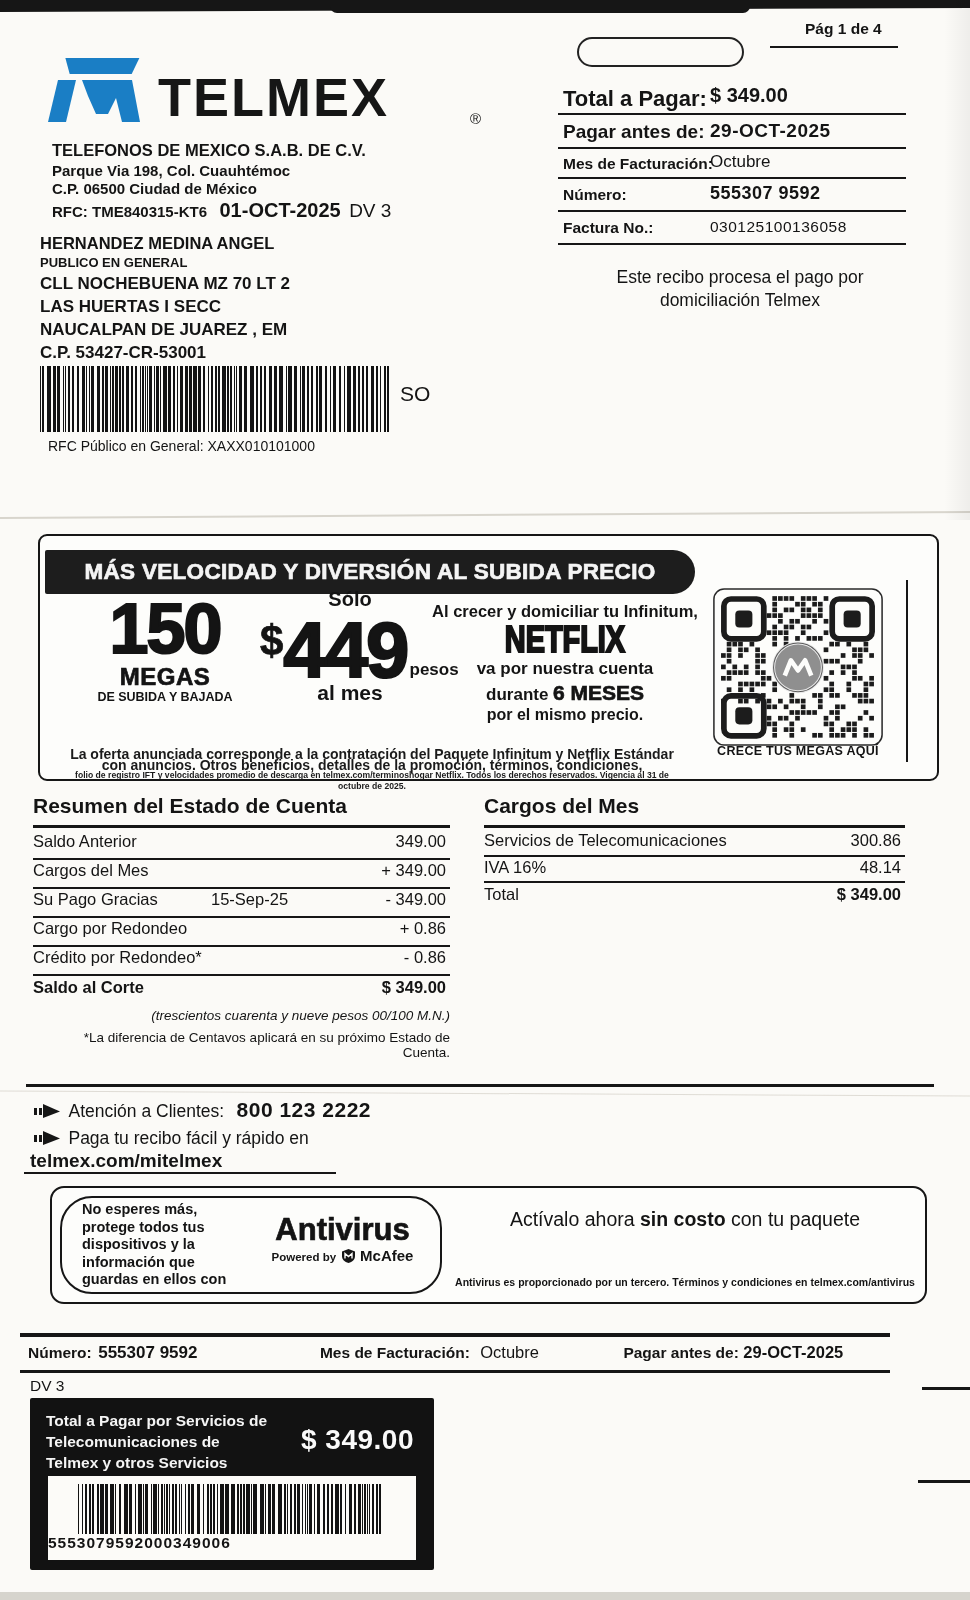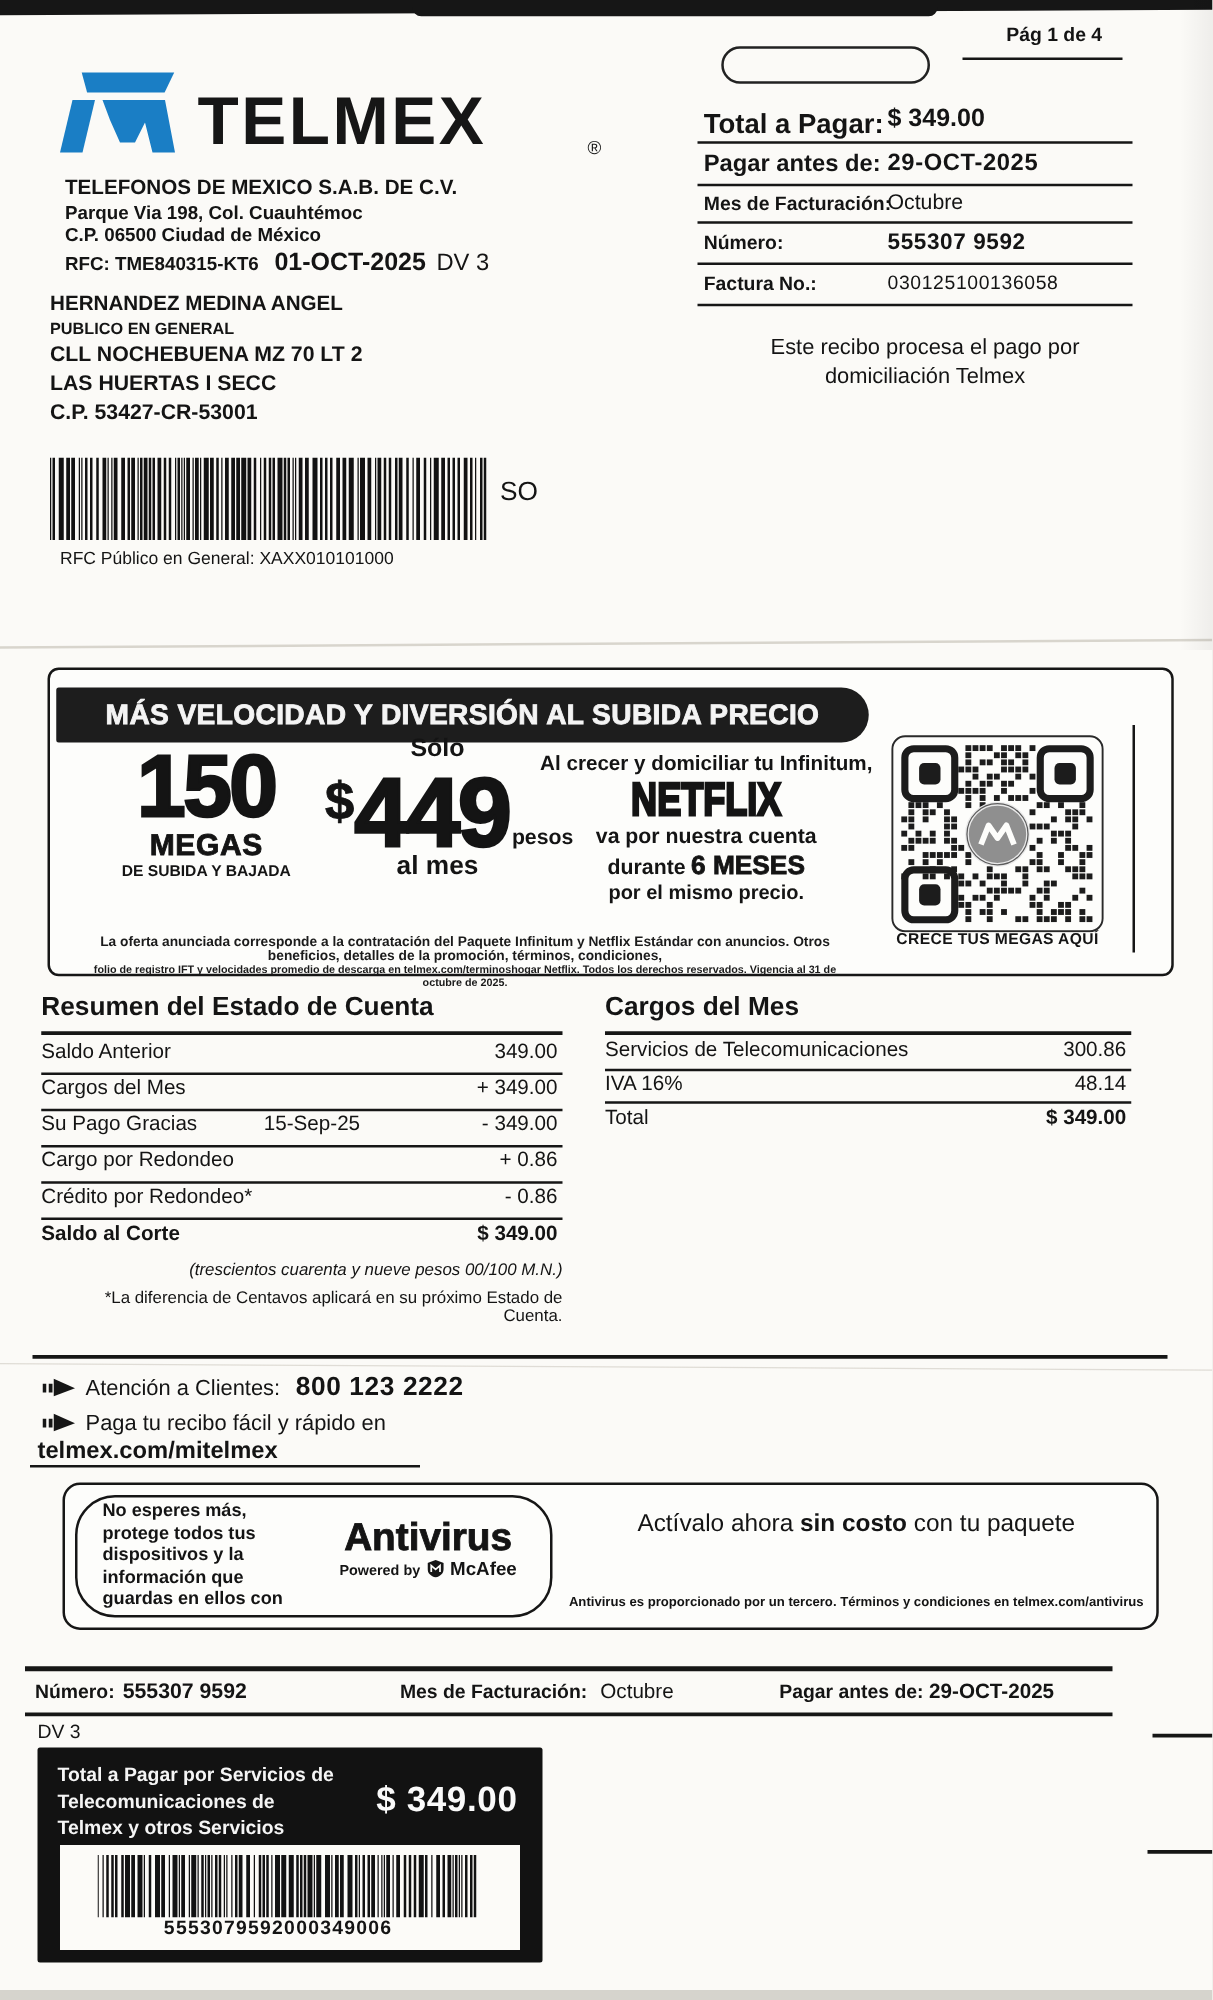--- a/index.html
+++ b/index.html
@@ -85,20 +85,21 @@
   <div class="abs" style="left:570px;top:266px;width:340px;text-align:center;font-size:17.5px;line-height:23px;">
     <div>Este recibo procesa el pago por</div>
     <div>domiciliación Telmex</div>
   </div>
 
   <div class="abs" style="left:40px;top:234px;width:430px;">
     <div class="b" style="font-size:16.5px;">HERNANDEZ MEDINA ANGEL</div>
     <div class="b" style="font-size:13px;margin-top:2px;">PUBLICO EN GENERAL</div>
     <div class="b" style="font-size:17px;margin-top:4px;">CLL NOCHEBUENA MZ 70 LT 2</div>
     <div class="b" style="font-size:17px;margin-top:3px;">LAS HUERTAS I SECC</div>
+    <div class="b" style="font-size:17px;margin-top:3px;">NAUCALPAN DE JUAREZ , EM</div>
     <div class="b" style="font-size:17px;margin-top:3px;">C.P. 53427-CR-53001</div>
   </div>
 
   <div class="abs" style="left:40px;top:366px;width:352px;height:66px;" data-barcode-seed="RFC Público en General: XAXX010101000"><i style="width:1px;margin-right:1px"></i><i style="width:2px;margin-right:3px"></i><i style="width:4px;margin-right:2px"></i><i style="width:3px;margin-right:1px"></i><i style="width:3px;margin-right:3px"></i><i style="width:1px;margin-right:1px"></i><i style="width:1px;margin-right:2px"></i><i style="width:2px;margin-right:2px"></i><i style="width:2px;margin-right:3px"></i><i style="width:2px;margin-right:3px"></i><i style="width:3px;margin-right:1px"></i><i style="width:1px;margin-right:2px"></i><i style="width:1px;margin-right:1px"></i><i style="width:3px;margin-right:3px"></i><i style="width:3px;margin-right:2px"></i><i style="width:2px;margin-right:1px"></i><i style="width:3px;margin-right:2px"></i><i style="width:1px;margin-right:1px"></i><i style="width:2px;margin-right:1px"></i><i style="width:3px;margin-right:1px"></i><i style="width:2px;margin-right:1px"></i><i style="width:2px;margin-right:2px"></i><i style="width:3px;margin-right:2px"></i><i style="width:2px;margin-right:2px"></i><i style="width:2px;margin-right:3px"></i><i style="width:1px;margin-right:1px"></i><i style="width:2px;margin-right:1px"></i><i style="width:1px;margin-right:1px"></i><i style="width:1px;margin-right:1px"></i><i style="width:3px;margin-right:2px"></i><i style="width:1px;margin-right:1px"></i><i style="width:3px;margin-right:1px"></i><i style="width:1px;margin-right:2px"></i><i style="width:4px;margin-right:1px"></i><i style="width:3px;margin-right:2px"></i><i style="width:2px;margin-right:2px"></i><i style="width:1px;margin-right:2px"></i><i style="width:3px;margin-right:2px"></i><i style="width:3px;margin-right:1px"></i><i style="width:3px;margin-right:1px"></i><i style="width:4px;margin-right:1px"></i><i style="width:3px;margin-right:2px"></i><i style="width:2px;margin-right:3px"></i><i style="width:1px;margin-right:2px"></i><i style="width:2px;margin-right:2px"></i><i style="width:2px;margin-right:1px"></i><i style="width:2px;margin-right:2px"></i><i style="width:4px;margin-right:1px"></i><i style="width:2px;margin-right:1px"></i><i style="width:2px;margin-right:2px"></i><i style="width:1px;margin-right:1px"></i><i style="width:1px;margin-right:2px"></i><i style="width:3px;margin-right:2px"></i><i style="width:3px;margin-right:3px"></i><i style="width:4px;margin-right:2px"></i><i style="width:2px;margin-right:2px"></i><i style="width:2px;margin-right:2px"></i><i style="width:2px;margin-right:3px"></i><i style="width:3px;margin-right:2px"></i><i style="width:3px;margin-right:2px"></i><i style="width:4px;margin-right:3px"></i><i style="width:1px;margin-right:1px"></i><i style="width:4px;margin-right:2px"></i><i style="width:3px;margin-right:3px"></i><i style="width:1px;margin-right:1px"></i><i style="width:3px;margin-right:2px"></i><i style="width:2px;margin-right:2px"></i><i style="width:2px;margin-right:3px"></i><i style="width:2px;margin-right:1px"></i><i style="width:3px;margin-right:3px"></i><i style="width:2px;margin-right:3px"></i><i style="width:1px;margin-right:2px"></i><i style="width:3px;margin-right:3px"></i><i style="width:2px;margin-right:3px"></i><i style="width:1px;margin-right:2px"></i><i style="width:4px;margin-right:2px"></i><i style="width:3px;margin-right:2px"></i><i style="width:2px;margin-right:2px"></i><i style="width:2px;margin-right:2px"></i><i style="width:2px;margin-right:3px"></i><i style="width:3px;margin-right:2px"></i><i style="width:2px;margin-right:2px"></i><i style="width:1px;margin-right:3px"></i><i style="width:2px;margin-right:1px"></i><i style="width:2px;margin-right:3px"></i></div>
   <span class="abs" style="left:400px;top:382px;font-size:21px;">SO</span>
   <div class="abs" style="left:48px;top:438px;font-size:14px;">RFC Público en General: XAXX010101000</div>
 
   <div class="abs" style="left:38px;top:534px;width:897px;height:243px;border:2.5px solid #161616;border-radius:9px;background:#fdfdfb;">
     <div style="position:absolute;left:5px;top:14px;width:650px;height:44px;background:#1d1d1d;border-radius:2px 22px 22px 2px;display:flex;align-items:center;justify-content:center;">
       <span class="b banner-text" style="color:#f4f4f4;font-size:22.5px;letter-spacing:0.3px;white-space:nowrap;">MÁS VELOCIDAD Y DIVERSIÓN AL SUBIDA PRECIO</span>
@@ -334,21 +335,21 @@
           <rect x="10.8" y="106" width="39.199999999999996" height="39.199999999999996" rx="7" fill="none" stroke="#1c1c1c" stroke-width="5.6"></rect>
           <rect x="22" y="117.2" width="16.799999999999997" height="16.799999999999997" rx="4" fill="#1c1c1c"></rect>
           <circle cx="83.6" cy="78" r="24" fill="#8f8f8f" stroke="#e9e9e9" stroke-width="3"></circle>
           <circle cx="83.6" cy="78" r="24" fill="none" stroke="#5c5c5c" stroke-width="1"></circle>
           <path d="M 70.6 86 L 76.6 71 L 83.6 81 L 90.6 71 L 96.6 86" stroke="#fdfdfb" stroke-width="4.5" fill="none" stroke-linejoin="round"></path>
         </svg></div>
     <div class="abs b" style="left:650px;top:208px;width:216px;text-align:center;font-size:12.5px;letter-spacing:0.3px;">CRECE TUS MEGAS AQUÍ</div>
     <div class="abs" style="left:866px;top:44px;width:2px;height:182px;background:#161616;"></div>
 
     <div class="abs" style="left:22px;top:213px;width:620px;text-align:center;color:#1b1b1b;">
-      <div class="b" style="font-size:11px;line-height:10.5px;">La oferta anunciada corresponde a la contratación del Paquete Infinitum y Netflix Estándar con anuncios. Otros beneficios, detalles de la promoción, términos, condiciones,</div>
+      <div class="b" style="font-size:14px;line-height:10.5px;">La oferta anunciada corresponde a la contratación del Paquete Infinitum y Netflix Estándar con anuncios. Otros beneficios, detalles de la promoción, términos, condiciones,</div>
       <div class="b" style="font-size:8.6px;line-height:10.5px;">folio de registro IFT y velocidades promedio de descarga en telmex.com/terminoshogar Netflix. Todos los derechos reservados. Vigencia al 31 de octubre de 2025.</div>
     </div>
   </div>
 
   <div class="abs" style="left:33px;top:794px;width:417px;height:250px;">
     <div class="b" style="font-size:21px;">Resumen del Estado de Cuenta</div>
     <div class="hr" style="left:0;top:31px;width:417px;height:3px;"></div>
 
     <div class="abs" style="left:0;top:38px;width:417px;height:26px;font-size:16.5px;">
       <span class="row-label">Saldo Anterior</span>
@@ -473,17 +474,17 @@
 
   <div class="abs" style="left:30px;top:1398px;width:404px;height:172px;background:#121212;border-radius:2px;">
     <div style="position:absolute;left:16px;top:12px;color:#f5f5f5;font-size:15.5px;line-height:21px;font-weight:bold;">
       <div>Total a Pagar por Servicios de</div>
       <div>Telecomunicaciones de</div>
       <div>Telmex y otros Servicios</div>
     </div>
     <div class="b" style="position:absolute;right:20px;top:26px;color:#fafafa;font-size:28px;letter-spacing:0.5px;">$ 349.00</div>
     <div style="position:absolute;left:18px;top:78px;width:368px;height:84px;background:#fcfbf8;">
       <div style="position:absolute;left:30px;top:8px;width:308px;height:50px;" data-barcode-seed="5553079592000349006"><i style="width:1px;margin-right:3px"></i><i style="width:1px;margin-right:2px"></i><i style="width:2px;margin-right:2px"></i><i style="width:2px;margin-right:1px"></i><i style="width:2px;margin-right:3px"></i><i style="width:2px;margin-right:1px"></i><i style="width:4px;margin-right:1px"></i><i style="width:3px;margin-right:2px"></i><i style="width:4px;margin-right:1px"></i><i style="width:1px;margin-right:3px"></i><i style="width:2px;margin-right:3px"></i><i style="width:4px;margin-right:1px"></i><i style="width:3px;margin-right:3px"></i><i style="width:1px;margin-right:2px"></i><i style="width:4px;margin-right:1px"></i><i style="width:1px;margin-right:1px"></i><i style="width:3px;margin-right:3px"></i><i style="width:1px;margin-right:1px"></i><i style="width:4px;margin-right:1px"></i><i style="width:1px;margin-right:2px"></i><i style="width:2px;margin-right:1px"></i><i style="width:1px;margin-right:1px"></i><i style="width:2px;margin-right:1px"></i><i style="width:1px;margin-right:2px"></i><i style="width:2px;margin-right:1px"></i><i style="width:2px;margin-right:2px"></i><i style="width:1px;margin-right:1px"></i><i style="width:1px;margin-right:3px"></i><i style="width:1px;margin-right:2px"></i><i style="width:2px;margin-right:1px"></i><i style="width:3px;margin-right:3px"></i><i style="width:3px;margin-right:3px"></i><i style="width:1px;margin-right:3px"></i><i style="width:2px;margin-right:1px"></i><i style="width:2px;margin-right:1px"></i><i style="width:2px;margin-right:2px"></i><i style="width:1px;margin-right:2px"></i><i style="width:4px;margin-right:1px"></i><i style="width:4px;margin-right:2px"></i><i style="width:4px;margin-right:2px"></i><i style="width:2px;margin-right:1px"></i><i style="width:2px;margin-right:1px"></i><i style="width:2px;margin-right:1px"></i><i style="width:4px;margin-right:1px"></i><i style="width:1px;margin-right:1px"></i><i style="width:4px;margin-right:3px"></i><i style="width:4px;margin-right:1px"></i><i style="width:1px;margin-right:2px"></i><i style="width:3px;margin-right:1px"></i><i style="width:3px;margin-right:3px"></i><i style="width:4px;margin-right:2px"></i><i style="width:2px;margin-right:1px"></i><i style="width:1px;margin-right:2px"></i><i style="width:2px;margin-right:2px"></i><i style="width:2px;margin-right:1px"></i><i style="width:3px;margin-right:2px"></i><i style="width:1px;margin-right:2px"></i><i style="width:1px;margin-right:1px"></i><i style="width:1px;margin-right:1px"></i><i style="width:3px;margin-right:2px"></i><i style="width:1px;margin-right:2px"></i><i style="width:3px;margin-right:3px"></i><i style="width:2px;margin-right:2px"></i><i style="width:2px;margin-right:2px"></i><i style="width:2px;margin-right:2px"></i><i style="width:4px;margin-right:1px"></i><i style="width:2px;margin-right:3px"></i><i style="width:1px;margin-right:3px"></i><i style="width:3px;margin-right:2px"></i><i style="width:2px;margin-right:2px"></i><i style="width:3px;margin-right:1px"></i><i style="width:1px;margin-right:1px"></i><i style="width:2px;margin-right:1px"></i><i style="width:1px;margin-right:1px"></i><i style="width:1px;margin-right:2px"></i><i style="width:2px;margin-right:2px"></i><i style="width:2px;margin-right:1px"></i><i style="width:2px;margin-right:1px"></i></div>
-      <div class="b" style="position:absolute;left:0;top:58px;width:317px;text-align:center;font-size:15.5px;letter-spacing:1px;padding-left:16px;">5553079592000349006</div>
+      <div class="b" style="position:absolute;left:0;top:58px;width:317px;font-size:15.5px;letter-spacing:1px;">5553079592000349006</div>
     </div>
   </div>
 
 </div>
 
 </body></html>

